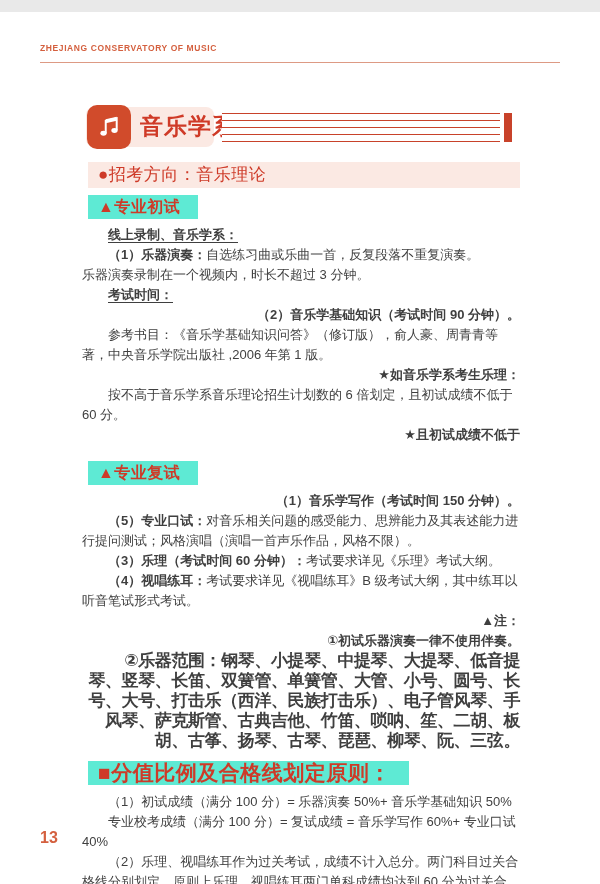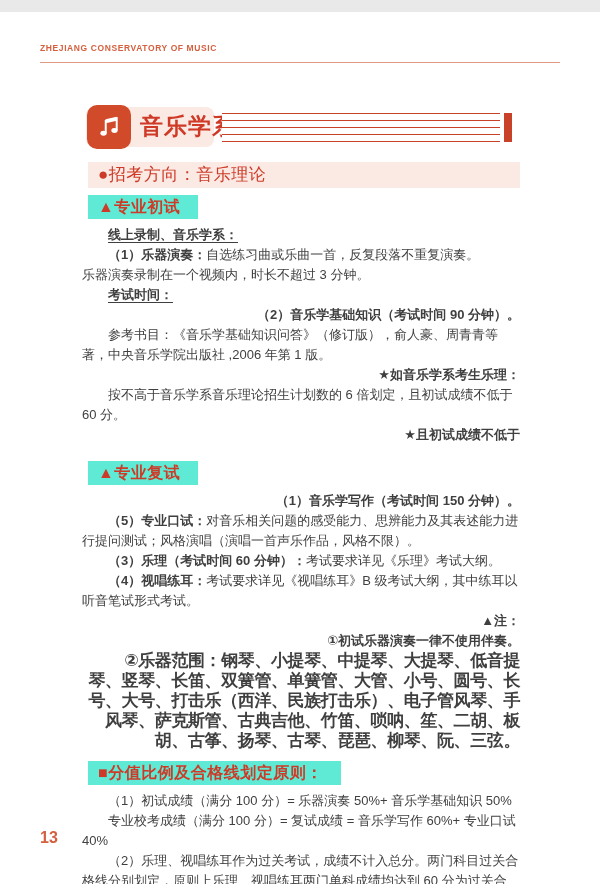--- a/index.html
+++ b/index.html
@@ -117,21 +117,21 @@
 
     <p class="ind b">（1）音乐学写作（考试时间 150 分钟）。</p>
     <p class="ind"><span class="b">（5）专业口试：</span><span>对音乐相关问题的感受能力、思辨能力及其表述能力进行提问测试；风格演唱（演唱一首声乐作品，风格不限）。</span></p>
     <p class="ind"><span class="b">（3）乐理（考试时间 60 分钟）：</span><span>考试要求详见《乐理》考试大纲。</span></p>
     <p class="ind"><span class="b">（4）视唱练耳：</span><span>考试要求详见《视唱练耳》B 级考试大纲，其中练耳以听音笔试形式考试。</span></p>
     <p class="ind b">▲注：</p>
     <p class="b">①初试乐器演奏一律不使用伴奏。</p>
     <p class="ind b note-small">②乐器范围：钢琴、小提琴、中提琴、大提琴、低音提琴、竖琴、长笛、双簧管、单簧管、大管、小号、圆号、长号、大号、打击乐（西洋、民族打击乐）、电子管风琴、手风琴、萨克斯管、古典吉他、竹笛、唢呐、笙、二胡、板胡、古筝、扬琴、古琴、琵琶、柳琴、阮、三弦。</p>
 
     <div class="bar-mid-wrap">
-      <span class="bar-small" style="font-size:16px;">■分值比例及合格线划定原则：</span>
+      <span class="bar-small" style="font-size:21px;">■分值比例及合格线划定原则：</span>
     </div>
 
     <p class="ind">（1）初试成绩（满分 100 分）= 乐器演奏 50%+ 音乐学基础知识 50%</p>
     <p class="ind">专业校考成绩（满分 100 分）= 复试成绩 = 音乐学写作 60%+ 专业口试 40%</p>
     <p class="ind">（2）乐理、视唱练耳作为过关考试，成绩不计入总分。两门科目过关合格线分别划定，原则上乐理、视唱练耳两门单科成绩均达到 60 分为过关合格。如音乐学系考生乐理、视唱练耳单科成绩达到 60 分的人数，低于参加该系复试人数的 80%，则下调单科合格分数线至该科合格人数达到该系参加复试人数的 80% 为止。</p>
 
   </div>
 
   <div class="page-number">13</div>
 

